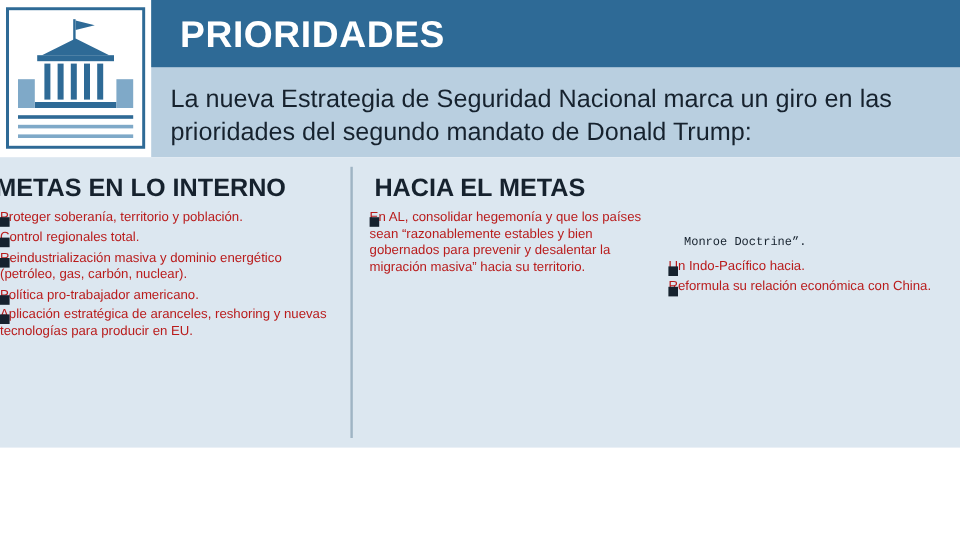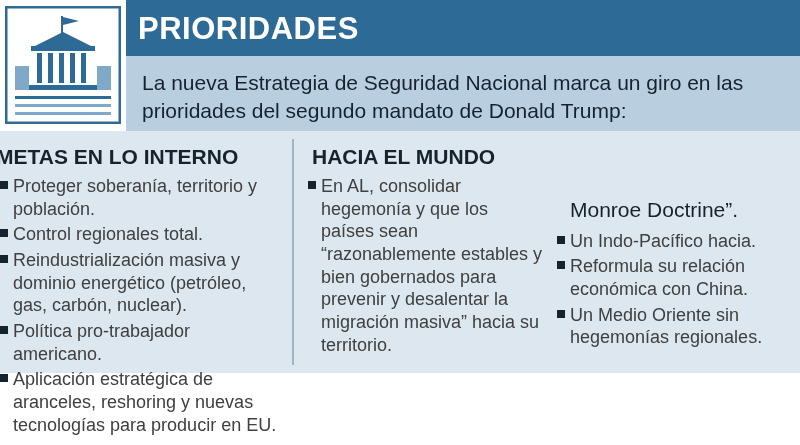--- a/index.html
+++ b/index.html
@@ -48,21 +48,21 @@
     background: #b9cfe0;
     display: flex;
     flex-direction: column;
     box-sizing: border-box;
   }
   .title-bar {
     background: #2e6a96;
     height: 56px;
     display: flex;
     align-items: center;
-    padding-left: 12px;
+    padding-left: 24px;
     box-sizing: border-box;
   }
   .title-bar .title {
     color: #ffffff;
     font-size: 31px;
     font-weight: bold;
     letter-spacing: 0.5px;
     line-height: 1;
   }
   .subtitle {
@@ -112,25 +112,24 @@
     padding-left: 0px;
     margin-left: -4px;
   }
   ul.bullets {
     list-style: none;
     margin: 0;
     padding: 0;
   }
   ul.bullets li {
     position: relative;
-    padding-left: 13px;
     margin-bottom: 3px;
-    font-size: 18px;
+    font-size: 11px;
     line-height: 1.26;
-    color: #404040;
+    color: #b91c1c;
   }
   ul.bullets li::before {
     content: "";
     position: absolute;
     left: 0;
     top: 6px;
     width: 8px;
     height: 8px;
     background: #16222e;
   }
@@ -140,25 +139,26 @@
     flex: 1;
   }
   .world-col {
     flex: 1;
     min-width: 0;
   }
   .world-col-right {
     padding-top: 22px;
   }
   .cont-text {
-    font-size: 21px;
+    font-size: 10px;
     line-height: 1.26;
     color: #16222e;
     margin: 0 0 6px 0;
     padding-left: 13px;
+    font-family: Liberation Mono, monospace;
   }
 </style>
 </head>
 <body>
 
 <div class="infographic">
 
   <div class="header">
 
     <div class="logo-box">
@@ -205,32 +205,31 @@
         <li>Control regionales total.</li>
         <li>Reindustrialización masiva y dominio energético (petróleo, gas, carbón, nuclear).</li>
         <li>Política pro-trabajador americano.</li>
         <li>Aplicación estratégica de aranceles, reshoring y nuevas tecnologías para producir en EU.</li>
       </ul>
     </div>
 
     <div class="divider"></div>
 
     <div class="col col-world">
-      <h2 class="section-title">HACIA EL MUNDO</h2>
+      <h2 class="section-title">HACIA EL METAS</h2>
       <div class="world-cols">
         <div class="world-col">
           <ul class="bullets">
             <li>En AL, consolidar hegemonía y que los países sean “razonablemente estables y bien gobernados para prevenir y desalentar la migración masiva” hacia su territorio.</li>
           </ul>
         </div>
         <div class="world-col world-col-right">
           <p class="cont-text">Monroe Doctrine”.</p>
           <ul class="bullets">
             <li>Un Indo-Pacífico hacia.</li>
             <li>Reformula su relación económica con China.</li>
-            <li>Un Medio Oriente sin hegemonías regionales.</li>
           </ul>
         </div>
       </div>
     </div>
 
   </div>
 </div>
 
 </body></html>

